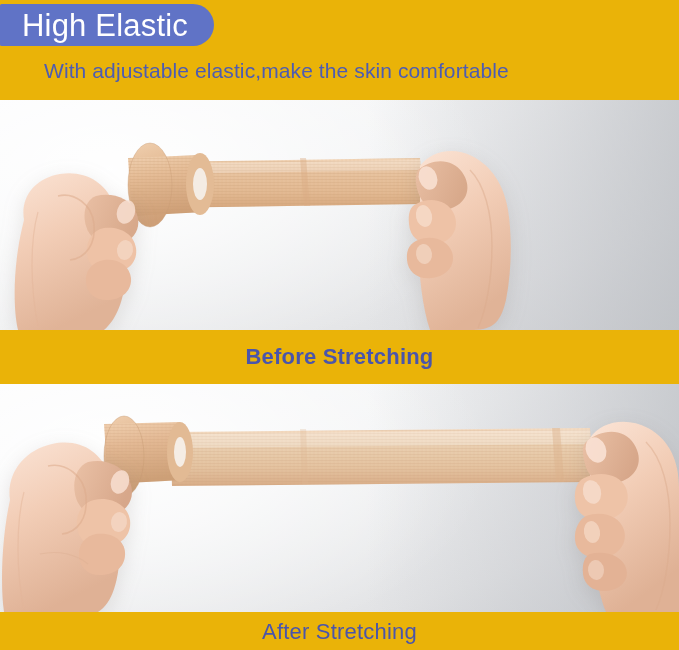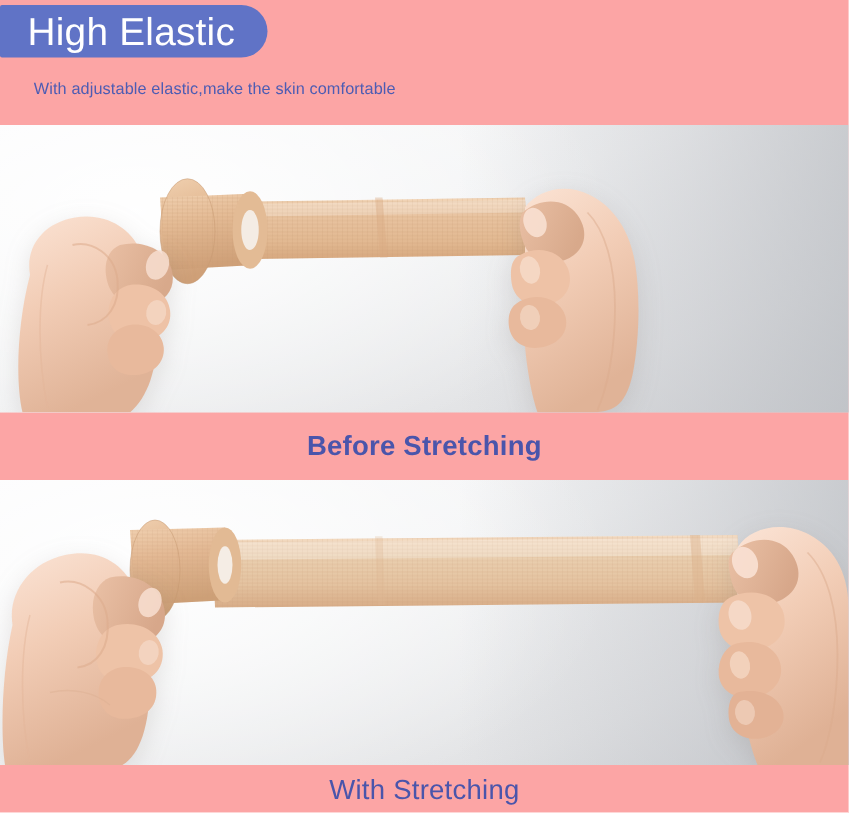--- a/index.html
+++ b/index.html
@@ -12,21 +12,21 @@
     height: 650px;
     overflow: hidden;
     font-family: "Liberation Sans", sans-serif;
     -webkit-font-smoothing: antialiased;
   }
 
   .page {
     position: relative;
     width: 679px;
     height: 650px;
-    background: #fca5a5;
+    background: #eab308;
   }
 
   
   .header {
     position: absolute;
     left: 0;
     top: 0;
     width: 679px;
     height: 96px;
   }
@@ -51,23 +51,23 @@
     color: #ffffff;
     font-size: 31px;
     line-height: 31px;
     font-weight: 400;
     letter-spacing: 0.2px;
     white-space: nowrap;
   }
 
   .subtitle {
     position: absolute;
-    left: 27px;
+    left: 44px;
     top: 58px;
-    font-size: 13px;
+    font-size: 21px;
     line-height: 25px;
     color: #4d5cb3;
     font-weight: 400;
     letter-spacing: 0.1px;
     white-space: nowrap;
   }
 
   
   .photo-panel {
     position: absolute;
@@ -301,15 +301,15 @@
                  C594 208 584 201 583 190 C582 179 585 172 590 170 Z" fill="#e3b295"></path>
         <ellipse cx="596" cy="66" rx="10" ry="13" fill="#f9e1d4" opacity="0.9" transform="rotate(-22 596 66)"></ellipse>
         <ellipse cx="592" cy="108" rx="9" ry="12" fill="#f7ddcd" opacity="0.82" transform="rotate(-14 592 108)"></ellipse>
         <ellipse cx="592" cy="148" rx="8" ry="11" fill="#f5d9c7" opacity="0.74" transform="rotate(-10 592 148)"></ellipse>
         <ellipse cx="596" cy="186" rx="8" ry="10" fill="#f2d5c2" opacity="0.66" transform="rotate(-6 596 186)"></ellipse>
         <path d="M646 58 C662 74 670 104 670 140 C670 176 664 208 656 226" fill="none" stroke="#dcab8d" stroke-width="1.4" opacity="0.5"></path>
       </g>
     </svg>
   </div>
 
-  <div class="caption caption-after">With Stretching</div>
+  <div class="caption caption-after">After Stretching</div>
 
 </div>
 
 </body></html>

